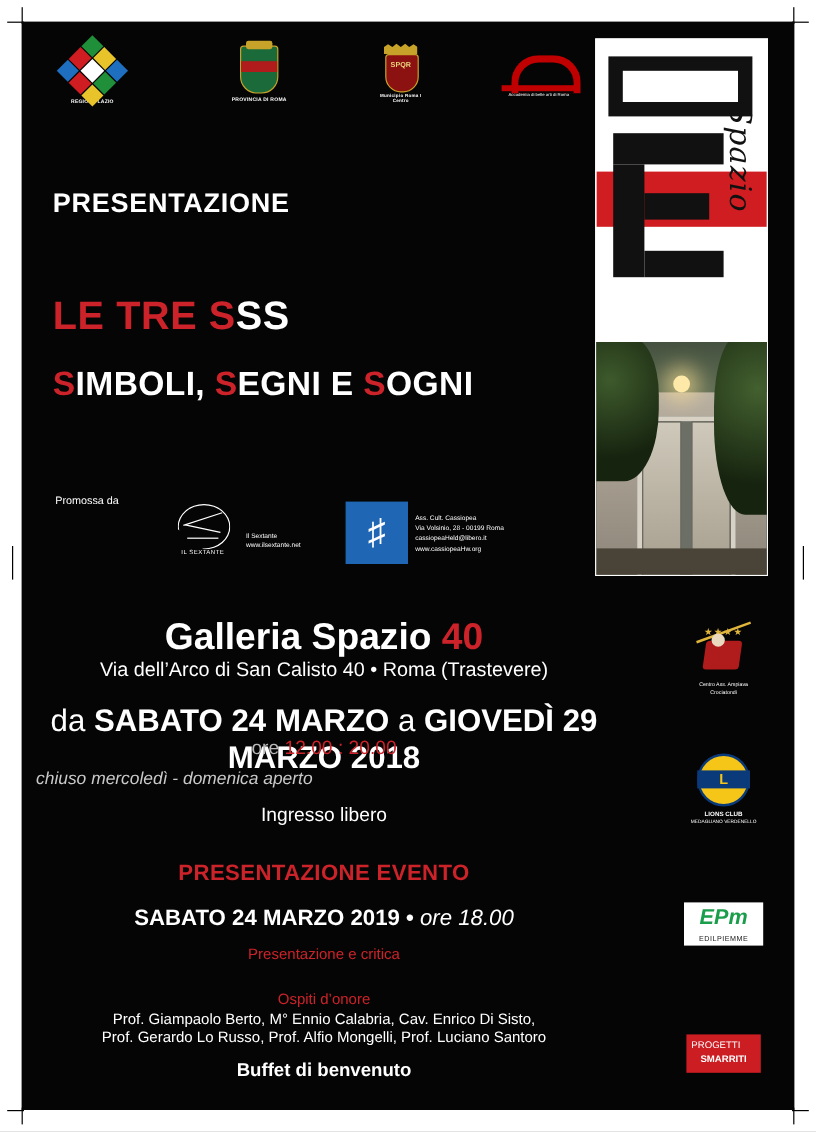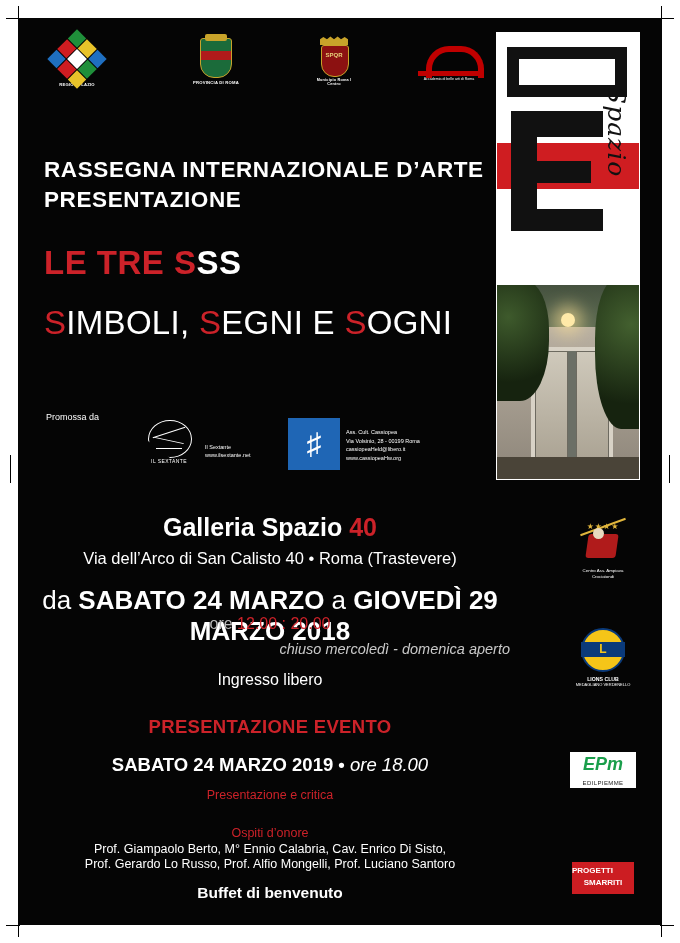--- a/index.html
+++ b/index.html
@@ -174,22 +174,22 @@
     font-size: 33px;
     font-weight: bold;
     letter-spacing: 0.5px;
     color: #ffffff;
   }
   .title-tre .red { color: #cc2229; }
   .title-main {
     position: absolute;
     left: 44px;
     top: 304px;
-    font-size: 33px;
-    font-weight: normal;
+    font-size: 28px;
+    font-weight: bold;
     letter-spacing: 0.3px;
     color: #ffffff;
     white-space: nowrap;
   }
   .title-main .red { color: #cc2229; }
 
   
   .promossa-label {
     position: absolute;
     left: 46px;
@@ -380,21 +380,21 @@
   }
 
   
   .venue-name {
     position: absolute;
     top: 513px;
     left: 30px;
     width: 480px;
     text-align: center;
     color: #ffffff;
-    font-size: 25px;
+    font-size: 31px;
     font-weight: bold;
   }
   .venue-name .red { color: #cc2229; }
   .venue-addr {
     position: absolute;
     top: 549px;
     left: 30px;
     width: 480px;
     text-align: center;
     color: #ffffff;
@@ -418,21 +418,21 @@
     text-align: center;
     color: #b9b9b9;
     font-size: 16px;
   }
   .hours .red { color: #cc2229; }
   .closed {
     position: absolute;
     top: 641px;
     left: 30px;
     width: 480px;
-    text-align: right;
+    text-align: left;
     color: #c9c9c9;
     font-size: 14.5px;
     font-style: italic;
   }
   .free {
     position: absolute;
     top: 671px;
     left: 30px;
     width: 480px;
     text-align: center;
@@ -598,22 +598,22 @@
     color: #222222;
     font-size: 6px; letter-spacing: 0.4px;
   }
   .proj {
     width: 62px; height: 32px;
     margin: 0 auto;
     background: #cc1d22;
     position: relative;
   }
   .proj .l1 {
-    position: absolute; left: 0; top: 4px; width: 62px; text-align: left;
-    color: #ffffff; font-size: 8px; font-weight: bold;
+    position: absolute; left: 0; top: 4px; width: 45px; text-align: right;
+    color: #ffffff; font-size: 8px; font-weight: normal;
   }
   .proj .l2 {
     position: absolute; left: 0; top: 16px; width: 62px; text-align: center;
     color: #ffffff; font-size: 8px; font-weight: bold;
   }
 </style>
 </head>
 <body>
 
 <div class="poster">
@@ -670,21 +670,20 @@
       <div class="accad-mark">
         <div class="arch"></div>
         <div class="base"></div>
       </div>
       <div class="accad-caption">Accademia di belle arti di Roma</div>
     </div>
 
   </div>
 
   <div class="head-1">
-    <div>RASSEGNA INTERNAZIONALE D’ARTE</div>
     <div>PRESENTAZIONE</div>
   </div>
 
   <div class="title-tre"><span class="red">LE TRE </span><span class="red">S</span><span>SS</span></div>
 
   <div class="title-main"><span class="red">S</span><span>IMBOLI, </span><span class="red">S</span><span>EGNI E </span><span class="red">S</span><span>OGNI</span></div>
 
   <div class="promossa-label">Promossa da</div>
 
   <div class="sextante">

